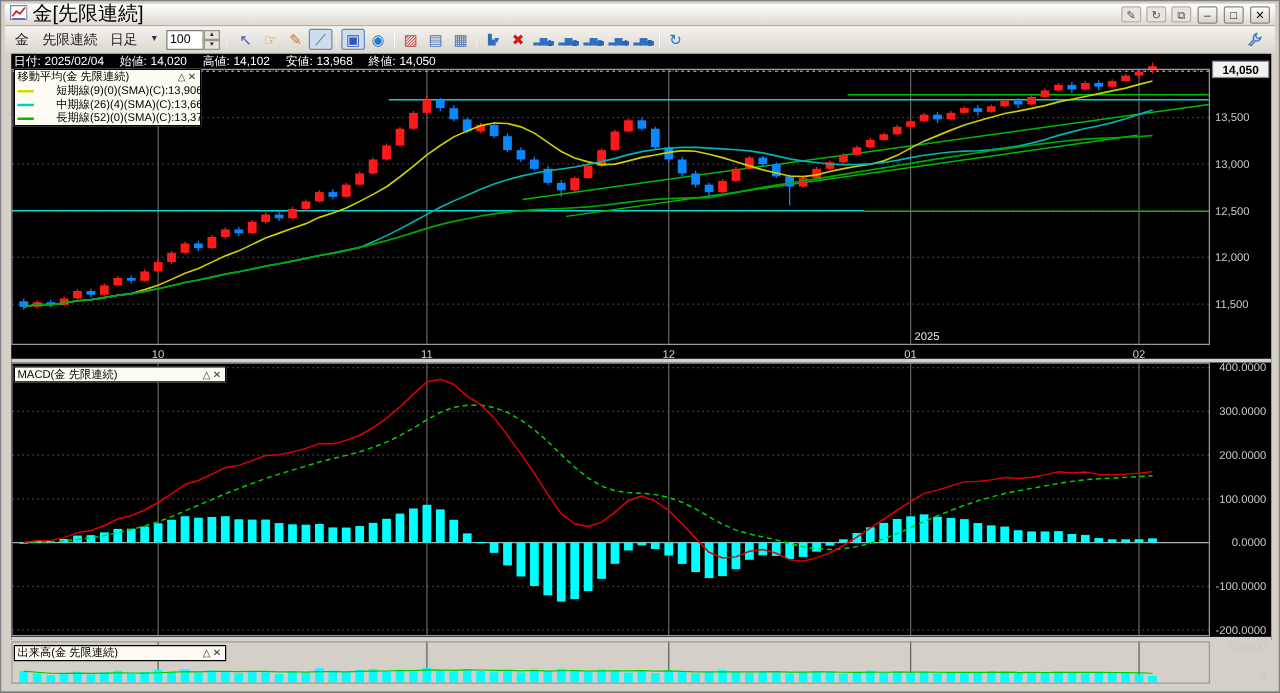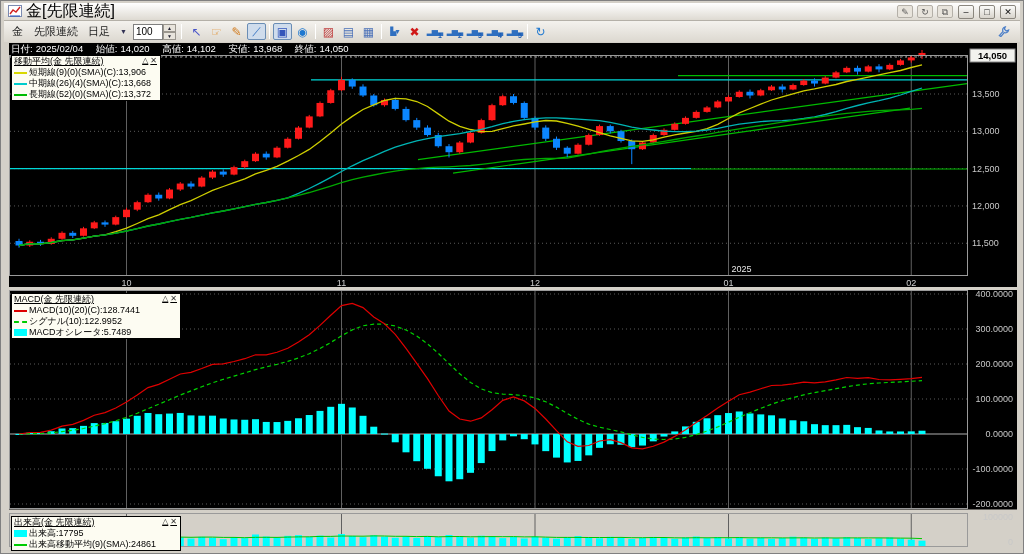--- a/index.html
+++ b/index.html
@@ -34,24 +34,24 @@
   .ticon .bars{font-size:8px;letter-spacing:-1px;color:#2f6fc0;}
   #wrench{margin-left:auto;margin-right:6px;}
   
   #chartArea{position:absolute;left:8px;top:42px;width:1008px;height:469px;background:#000;}
   #infobar{position:absolute;left:2px;top:0;height:12px;color:#fff;font-size:9.5px;white-space:nowrap;}
   #infobar span{margin-right:3px;}
   #infobar .val{margin-right:10px;}
   #chartSvg{position:absolute;left:0;top:0;}
   
   .legend{position:absolute;background:#fdfcf2;border:1px solid #000;font-size:9px;color:#000;padding:0;line-height:11px;z-index:5;}
-  .legend .ltitle{display:flex;padding:0 2px;height:11px;text-decoration:underline;}
+  .legend .ltitle{display:flex;align-items:center;padding:0 2px;height:11px;}
   .legend .ltitle .t{flex:1;white-space:nowrap;}
   .legend .lbtn{font-size:8px;color:#333;padding:0 1px;line-height:9px;}
-  .legend .lrow{display:flex;align-items:center;height:11px;padding:0 2px;white-space:nowrap;}
+  .legend .lrow{display:flex;align-items:center;height:11px;padding:0 2px;white-space:nowrap;gap:16px;}
   .legend .swatch{width:13px;margin-right:2px;flex:0 0 13px;}
   .legend .sw-line{height:0;border-top:2px solid;}
   .legend .sw-dash{height:0;border-top:2px dashed;}
   .legend .sw-block{height:7px;}
   #legend-ma{left:2px;top:12px;width:150px;}
   #legend-macd{left:2px;top:250px;width:170px;}
   #legend-vol{left:2px;top:473px;width:170px;}
 </style>
 </head>
 <body>
@@ -634,46 +634,22 @@
             <span>長期線(52)(0)(SMA)(C):13,372</span>
           </div>
         </div>
     </div>
     <div class="legend" id="legend-macd">
       <div class="ltitle">
           <span class="t">MACD(金 先限連続)</span>
         <span class="lbtn">△</span>
         <span class="lbtn">✕</span>
         </div>
-      <div class="lrows">
-          <div class="lrow">
-            <span class="swatch sw-line" style="border-top-color: rgb(221, 0, 0);"></span>
-            <span>MACD(10)(20)(C):128.7441</span>
-          </div>
-          <div class="lrow">
-            <span class="swatch sw-dash" style="border-top-color: rgb(0, 204, 0);"></span>
-            <span>シグナル(10):122.9952</span>
-          </div>
-          <div class="lrow">
-            <span class="swatch sw-block" style="background: rgb(0, 255, 255);"></span>
-            <span>MACDオシレータ:5.7489</span>
-          </div>
-        </div>
     </div>
     <div class="legend" id="legend-vol">
       <div class="ltitle">
           <span class="t">出来高(金 先限連続)</span>
         <span class="lbtn">△</span>
         <span class="lbtn">✕</span>
         </div>
-      <div class="lrows">
-          <div class="lrow">
-            <span class="swatch sw-block" style="background: rgb(0, 255, 255);"></span>
-            <span>出来高:17795</span>
-          </div>
-          <div class="lrow">
-            <span class="swatch sw-line" style="border-top-color: rgb(0, 204, 0);"></span>
-            <span>出来高移動平均(9)(SMA):24861</span>
-          </div>
-        </div>
     </div>
   </div>
 </div>
 
 </body></html>

